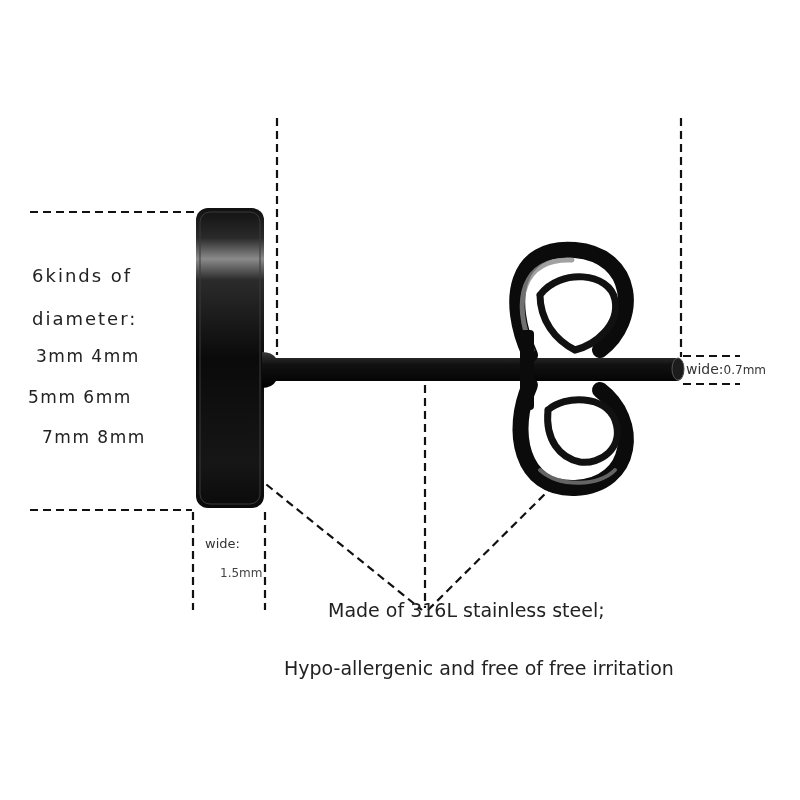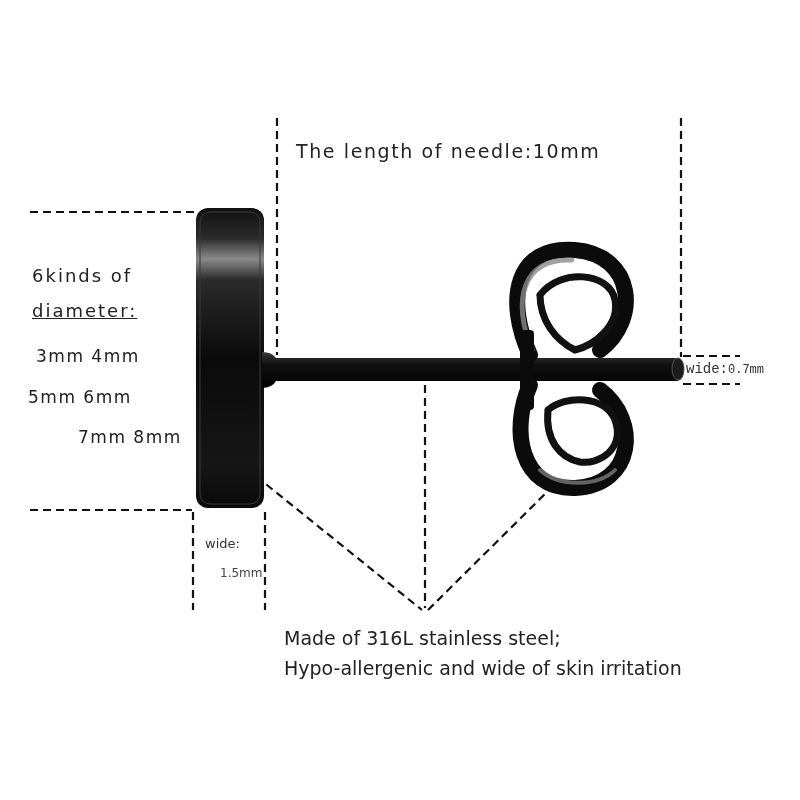--- a/index.html
+++ b/index.html
@@ -9,30 +9,30 @@
       font-family: "DejaVu Sans", sans-serif;
       position: relative;
       color: #1a1a1a;
     }
     .stage { position: absolute; left: 0; top: 0; width: 800px; height: 800px; }
     svg.art { position: absolute; left: 0; top: 0; }
     .lbl { position: absolute; white-space: nowrap; color: #222; }
     .needle-title { left: 296px; top: 140px; font-size: 19px; letter-spacing: 1.6px; }
     .diam { left: 32px; font-size: 18px; letter-spacing: 2px; }
     .diam.l1 { top: 265px; }
-    .diam.l2 { top: 300px; text-decoration: underline; }
+    .diam.l2 { top: 308px; }
     .diam.l3 { top: 346px; left: 36px; font-size: 17px; letter-spacing: 1.5px; }
     .diam.l4 { top: 387px; left: 28px; font-size: 17px; letter-spacing: 1.5px; }
-    .diam.l5 { top: 427px; left: 42px; font-size: 17px; letter-spacing: 1.5px; margin-left: 36px; }
-    .wide-pin { left: 686px; top: 361px; font-size: 14px; color: #333; font-family: Liberation Mono, monospace; }
+    .diam.l5 { top: 427px; left: 42px; font-size: 17px; letter-spacing: 1.5px; }
+    .wide-pin { left: 686px; top: 361px; font-size: 14px; color: #333; }
     .wide-pin .num { font-size: 12px; }
     .wide-disc { left: 205px; top: 536px; font-size: 13px; color: #333; }
     .wide-disc-val { left: 200px; top: 566px; font-size: 12px; color: #444; margin-left: 20px; }
     .material { left: 284px; font-size: 19px; color: #222; }
-    .material.m1 { top: 627px; }
+    .material.m1 { top: 599px; margin-left: 44px; }
     .material.m2 { top: 657px; }
   </style>
 </head>
 <body>
 
 <div class="stage">
 
   <svg class="art" width="800" height="800" viewBox="0 0 800 800">
     <defs>
       <linearGradient id="discGrad" x1="0" y1="0" x2="0" y2="1">
@@ -95,30 +95,29 @@
 
       <path d="M530 385 C 510 430, 520 490, 575 488 C 635 485, 640 420, 600 390" stroke="#0b0b0b" stroke-width="16"></path>
       <path d="M540 470 C 560 488, 600 486, 615 470" stroke="#8a8a8a" stroke-width="4" opacity="0.7"></path>
 
       <path d="M548 410 C 565 395, 605 395, 615 420 C 625 448, 600 465, 580 462 C 560 458, 545 440, 548 410" stroke="#111" stroke-width="7"></path>
 
       <rect x="520" y="330" width="14" height="80" rx="4" fill="#0b0b0b" stroke="none"></rect>
     </g>
   </svg>
 
-  <div class="lbl needle-title">The length of needle:10mm</div>
 
   <div class="lbl diam l1">6kinds of</div>
   <div class="lbl diam l2">diameter:</div>
   <div class="lbl diam l3">3mm  4mm</div>
   <div class="lbl diam l4">5mm  6mm</div>
   <div class="lbl diam l5">7mm  8mm</div>
 
   <div class="lbl wide-pin">
     <span>wide:</span><span class="num">0.7mm</span>
   </div>
 
   <div class="lbl wide-disc">wide:</div>
   <div class="lbl wide-disc-val">1.5mm</div>
 
   <div class="lbl material m1">Made of 316L stainless steel;</div>
-  <div class="lbl material m2">Hypo-allergenic and wide of skin irritation</div>
+  <div class="lbl material m2">Hypo-allergenic and free of free irritation</div>
 </div>
 
 </body></html>

